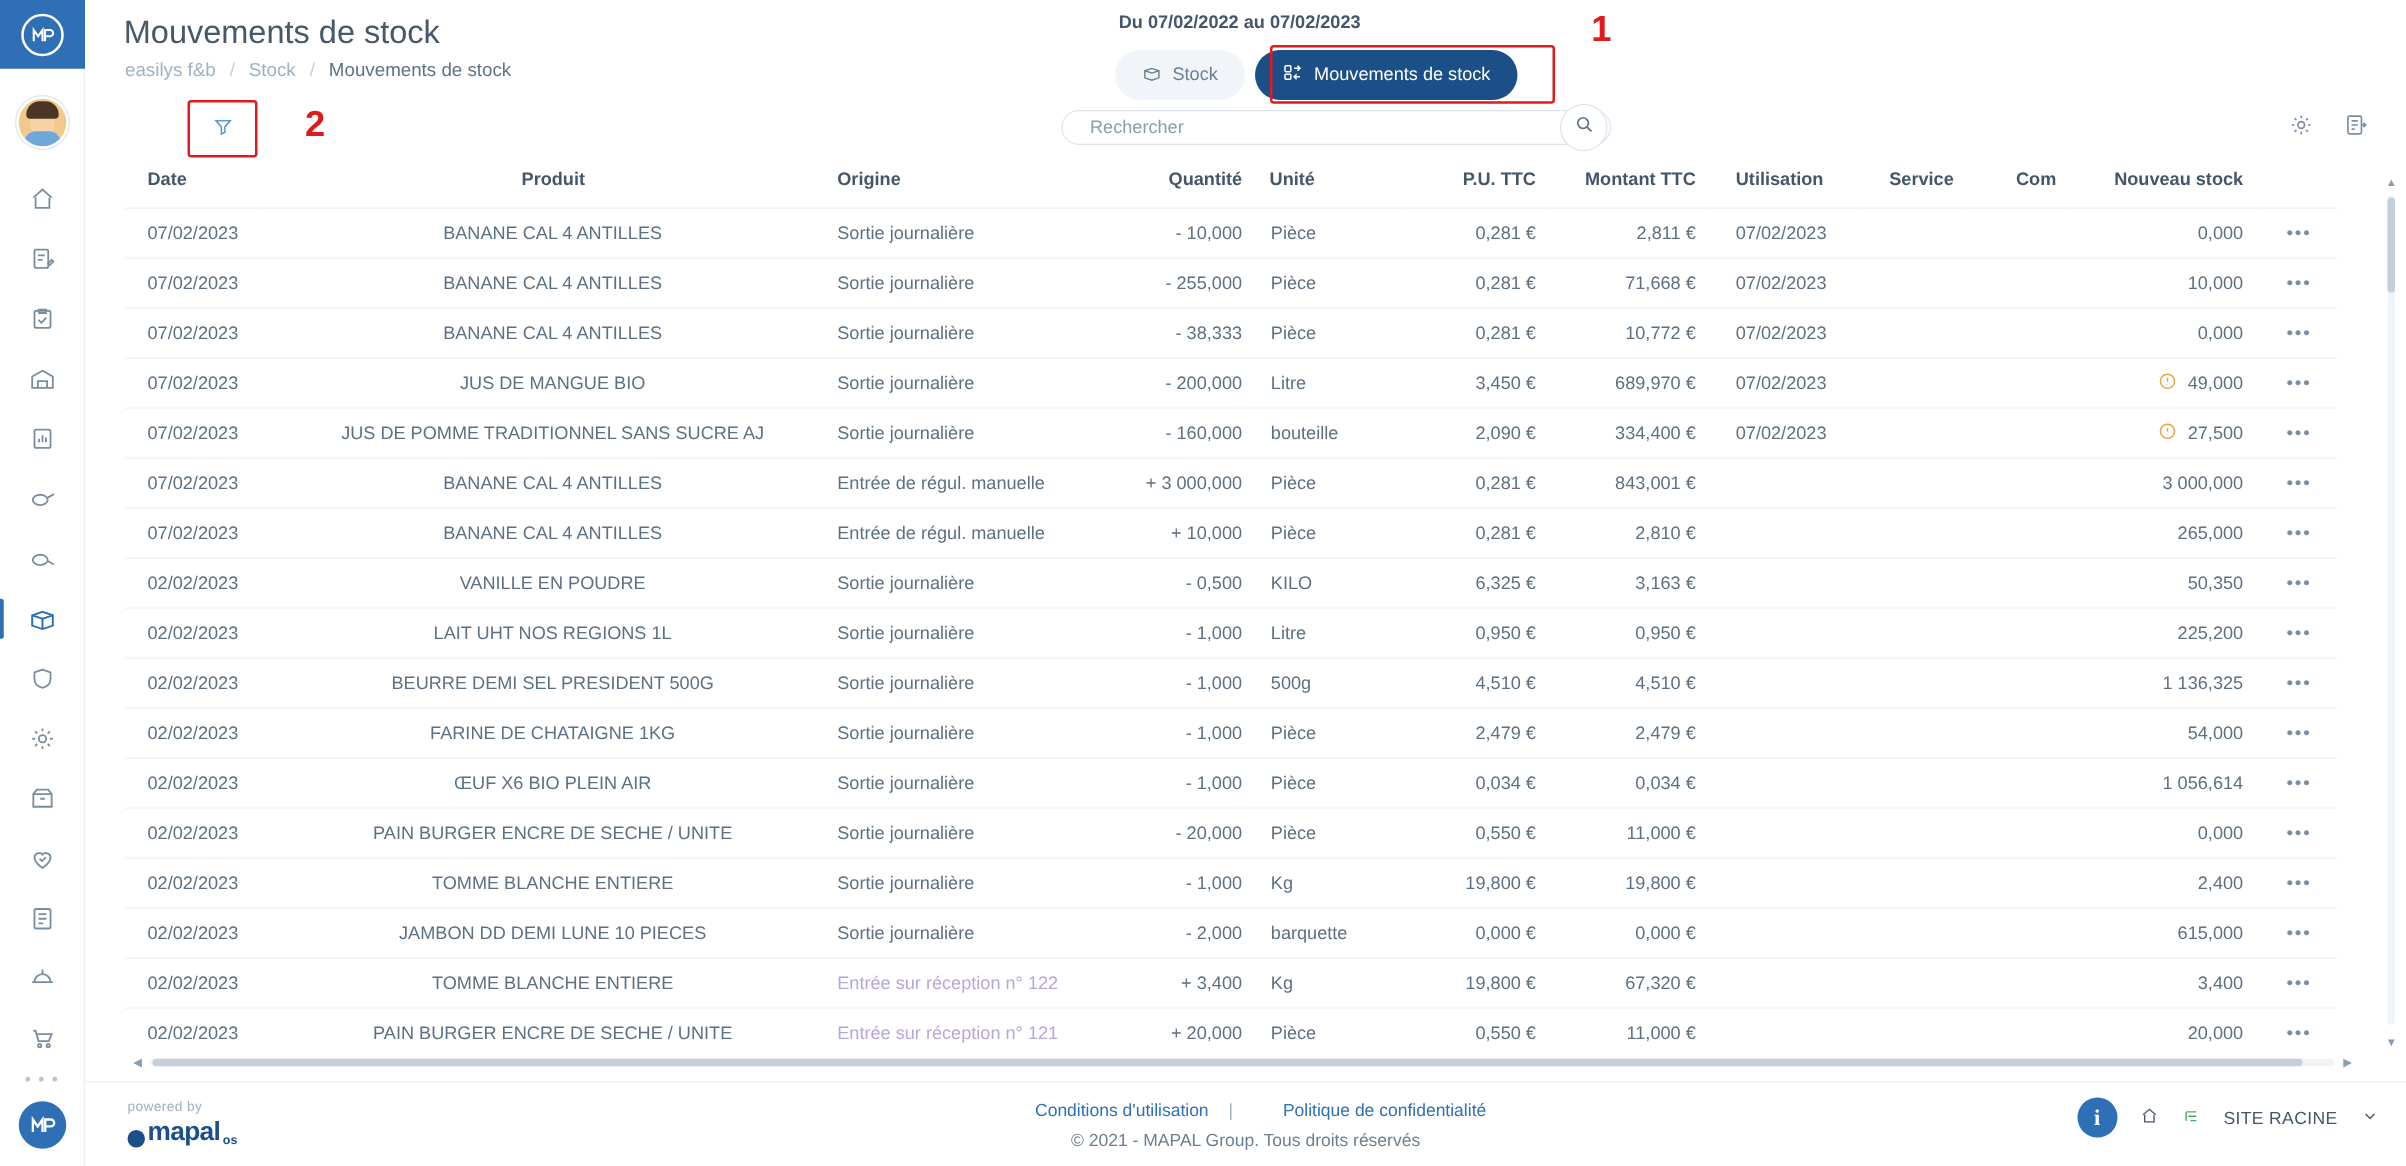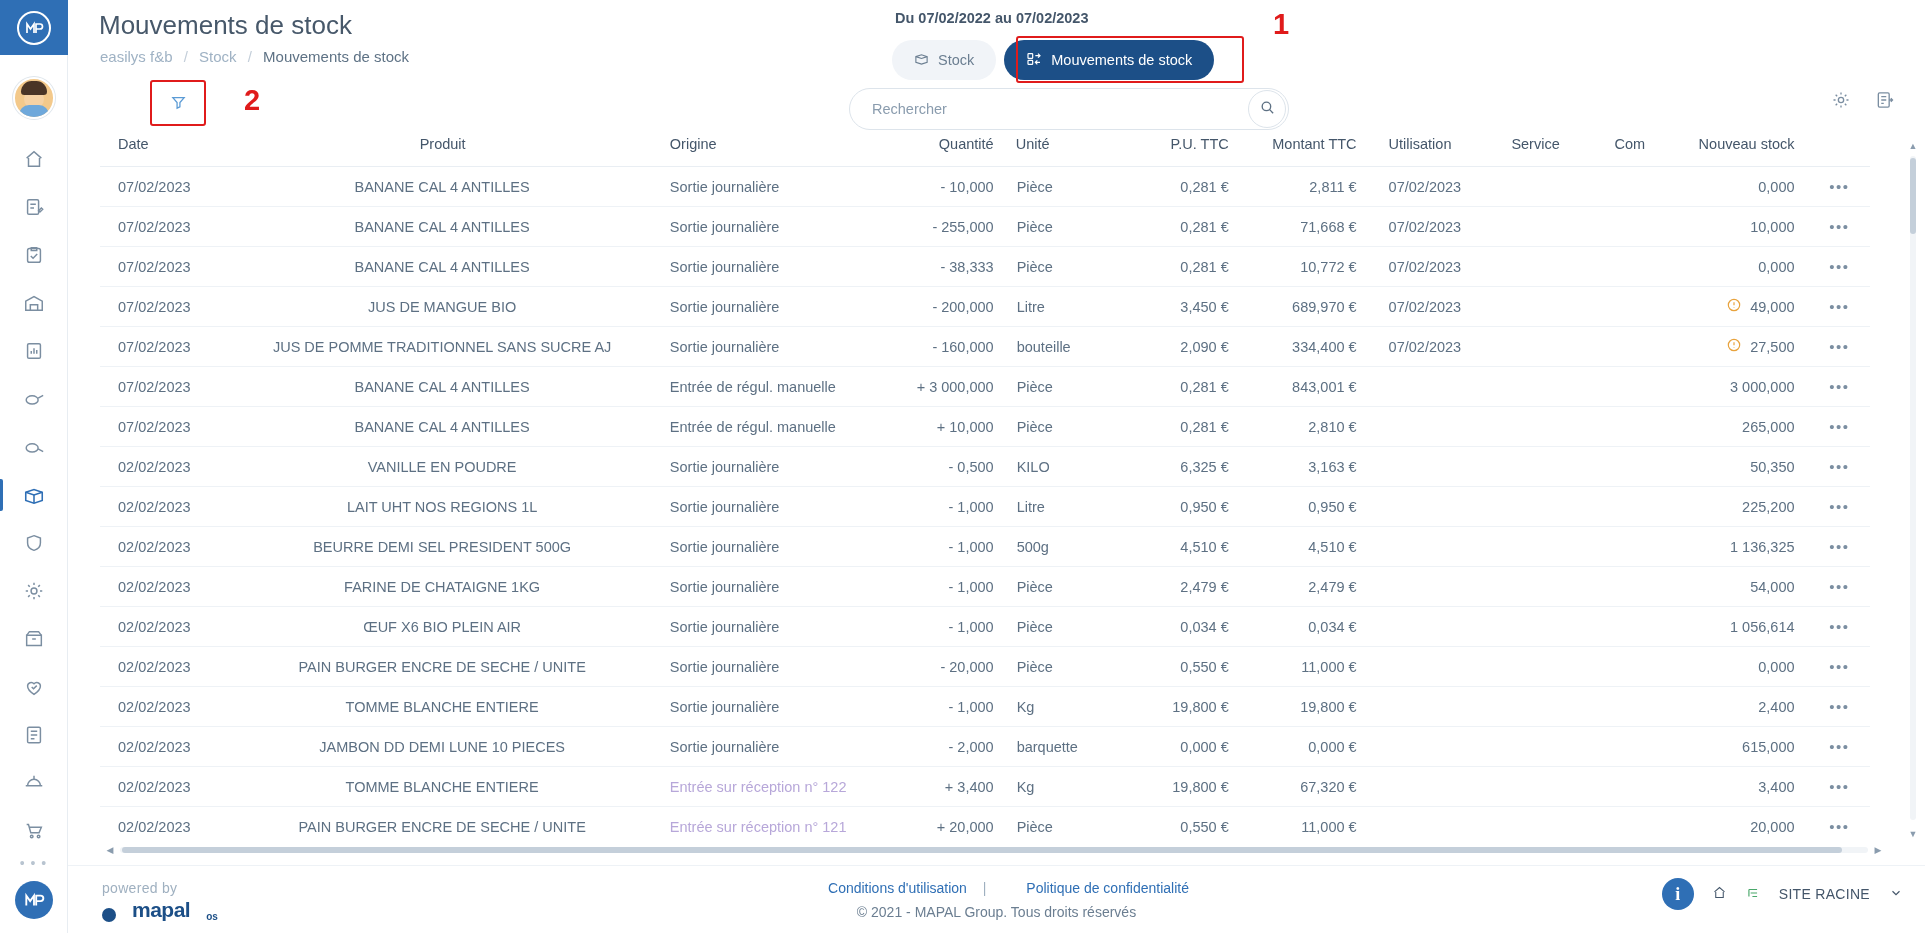--- a/index.html
+++ b/index.html
@@ -115,21 +115,21 @@
   .annot-box-2 {
     position: absolute; left: 82px; top: 80px; width: 56px; height: 46px;
     border: 2px solid #e01b1b; border-radius: 3px; pointer-events: none;
   }
   .annot-num-2 {
     position: absolute; left: 176px; top: 84px;
     font-size: 29px; font-weight: bold; color: #e01b1b;
   }
 
   .search-wrap {
-    position: absolute; left: 781px; top: 88px; width: 440px; height: 42px;
+    position: absolute; left: 781px; top: 88px; width: 440px; height: 28px;
     border: 1px solid #dde4eb; border-radius: 21px;
     display: flex; align-items: center; background: #fff;
   }
   .search-input {
     border: none; outline: none; background: transparent;
     font-size: 14.5px; color: #6b7e91; padding-left: 22px; flex: 1;
     font-family: "Liberation Sans", sans-serif;
   }
   .search-input::placeholder { color: #8a9cae; }
   .search-circle {
@@ -151,21 +151,21 @@
   }
   .hdr-icon { cursor: pointer; display: flex; }
 
   
   .table-area {
     position: absolute; left: 100px; top: 136px;
     width: 1790px; height: 716px;
   }
   table { border-collapse: collapse; width: 1770px; table-layout: fixed; }
   thead th {
-    font-size: 14.5px; font-weight: normal; color: #44566a;
+    font-size: 14.5px; font-weight: bold; color: #44566a;
     padding: 0 0 14px 0; text-align: left; white-space: nowrap;
     border-bottom: 1px solid #e9eef3;
   }
   tbody td {
     font-size: 14.5px; color: #5d7083; height: 40px;
     border-bottom: 1px solid #eef2f6; white-space: nowrap;
     overflow: hidden; text-overflow: ellipsis;
   }
   .c-date    { width: 105px; padding-left: 18px; }
   .c-produit { width: 450px; padding-left: 10px; text-align: center; }
@@ -223,22 +223,22 @@
 
   
   .footer {
     position: absolute; left: 68px; bottom: 0; width: 1857px; height: 68px;
     background: #fff; border-top: 1px solid #eef2f6;
   }
   .footer-logo {
     position: absolute; left: 34px; top: 14px;
     display: flex; flex-direction: column; gap: 2px;
   }
-  .powered { font-size: 14px; color: #9fb0c0; letter-spacing: .3px; }
-  .mapal-logo { display: flex; align-items: flex-end; gap: 16px; }
+  .powered { font-size: 11px; color: #9fb0c0; letter-spacing: .3px; }
+  .mapal-logo { display: flex; align-items: flex-end; gap: 2px; }
   .mapal-dot { width: 14px; height: 14px; border-radius: 50%; background: #1c4f87; }
   .mapal-text { font-size: 21px; font-weight: bold; color: #1c4f87; letter-spacing: -.5px; }
   .mapal-sup { font-size: 10px; font-weight: bold; color: #1c4f87; }
 
   .footer-center {
     position: absolute; left: 0; right: 0; top: 14px;
     text-align: center; font-size: 14px;
   }
   .footer-link { color: #2f6fb5; text-decoration: none; cursor: pointer; margin-left: 24px; }
   .footer-sep { color: #9fb0c0; margin: 0 12px; }

